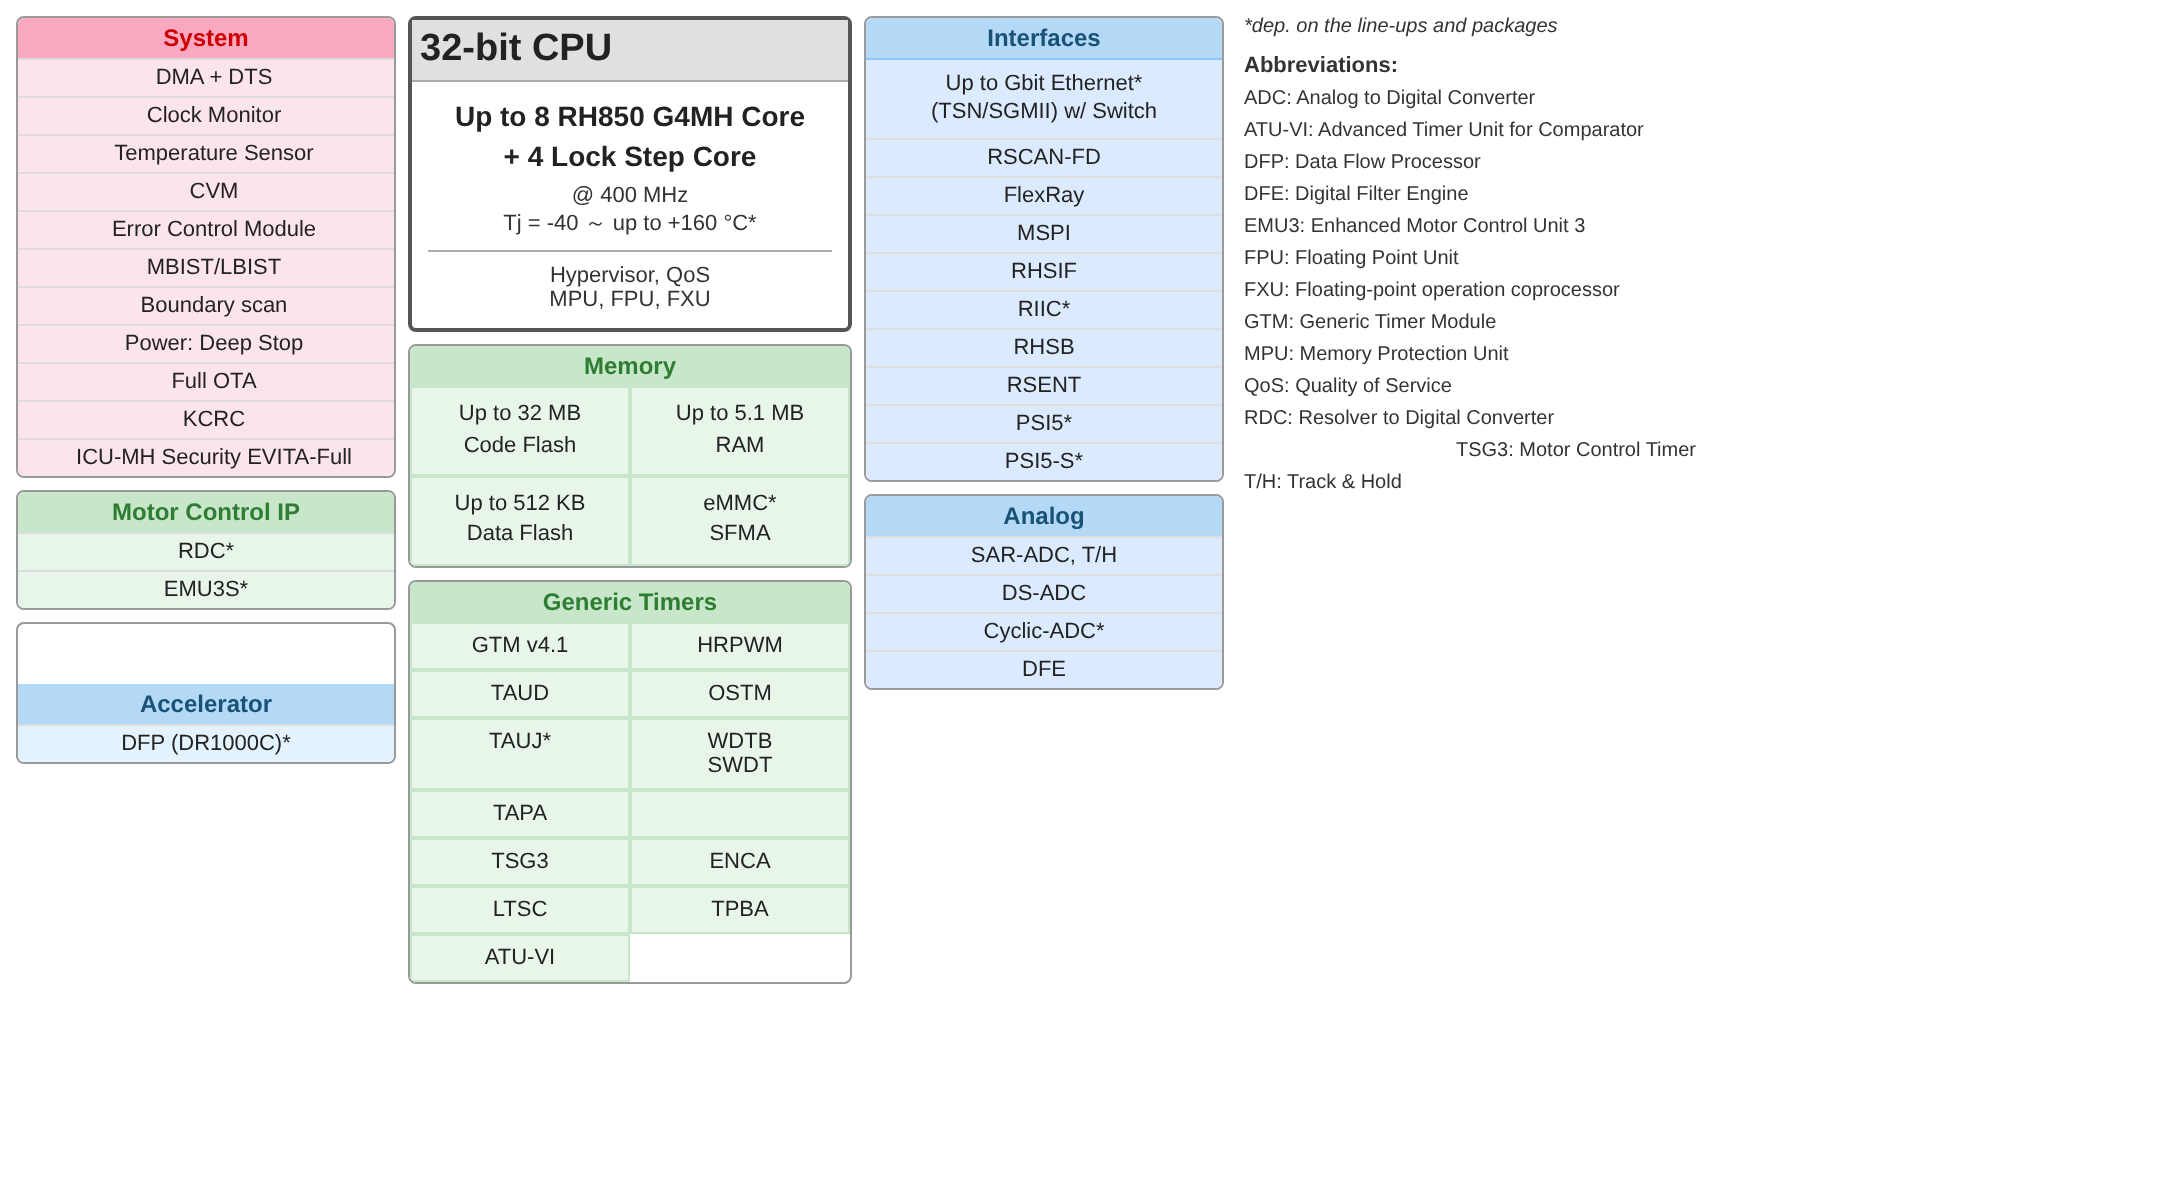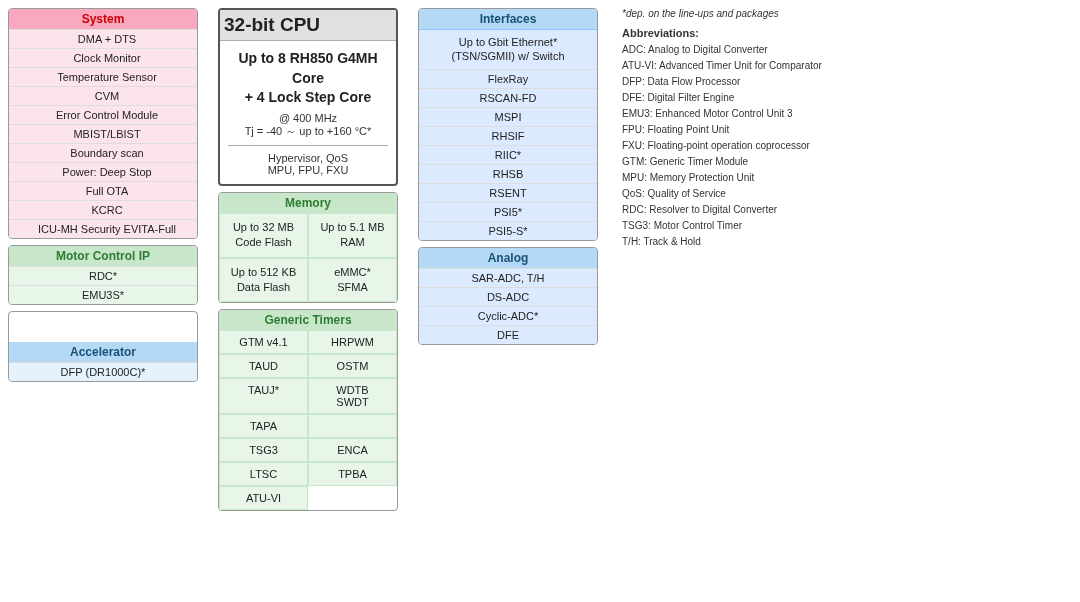--- a/index.html
+++ b/index.html
@@ -7,21 +7,21 @@
       font-family: Arial, sans-serif;
       background: #fff;
       width: 1080px;
       min-height: 602px;
       font-size: 11px;
       color: #222;
     }
     .main-container {
       display: flex;
       padding: 8px;
-      gap: 20px;
+      gap: 6px;
       width: 856px;
     }
 
     
     .left-col {
       display: flex;
       flex-direction: column;
       gap: 6px;
       width: 190px;
       flex-shrink: 0;
@@ -274,22 +274,22 @@
     </div>
 
   </div>
 
   <div class="right-col">
 
     <div class="section-box">
       <div class="section-header interfaces-header">Interfaces</div>
       <div class="interfaces-top-item">Up to Gbit Ethernet*<br>(TSN/SGMII) w/ Switch</div>
       <div id="interfaces-items-container">
+          <div class="item-row interfaces-item">RSCAN-FD</div>
           <div class="item-row interfaces-item">FlexRay</div>
-          <div class="item-row interfaces-item">RSCAN-FD</div>
           <div class="item-row interfaces-item">MSPI</div>
           <div class="item-row interfaces-item">RHSIF</div>
           <div class="item-row interfaces-item">RIIC*</div>
           <div class="item-row interfaces-item">RHSB</div>
           <div class="item-row interfaces-item">RSENT</div>
           <div class="item-row interfaces-item">PSI5*</div>
           <div class="item-row interfaces-item">PSI5-S*</div>
         </div>
     </div>
 
@@ -313,18 +313,18 @@
         <div style="margin-bottom: 1px;">ATU-VI: Advanced Timer Unit for Comparator</div>
         <div style="margin-bottom: 1px;">DFP: Data Flow Processor</div>
         <div style="margin-bottom: 1px;">DFE: Digital Filter Engine</div>
         <div style="margin-bottom: 1px;">EMU3: Enhanced Motor Control Unit 3</div>
         <div style="margin-bottom: 1px;">FPU: Floating Point Unit</div>
         <div style="margin-bottom: 1px;">FXU: Floating-point operation coprocessor</div>
         <div style="margin-bottom: 1px;">GTM: Generic Timer Module</div>
         <div style="margin-bottom: 1px;">MPU: Memory Protection Unit</div>
         <div style="margin-bottom: 1px;">QoS: Quality of Service</div>
         <div style="margin-bottom: 1px;">RDC: Resolver to Digital Converter</div>
-        <div style="margin-bottom: 1px;">TSG3: Motor Control Timer</div>
+        <div style="margin-bottom: 1px; text-align: right;">TSG3: Motor Control Timer</div>
         <div style="margin-bottom: 1px;">T/H: Track &amp; Hold</div>
       </div>
   </div>
 
 </div>
 
 </body></html>

